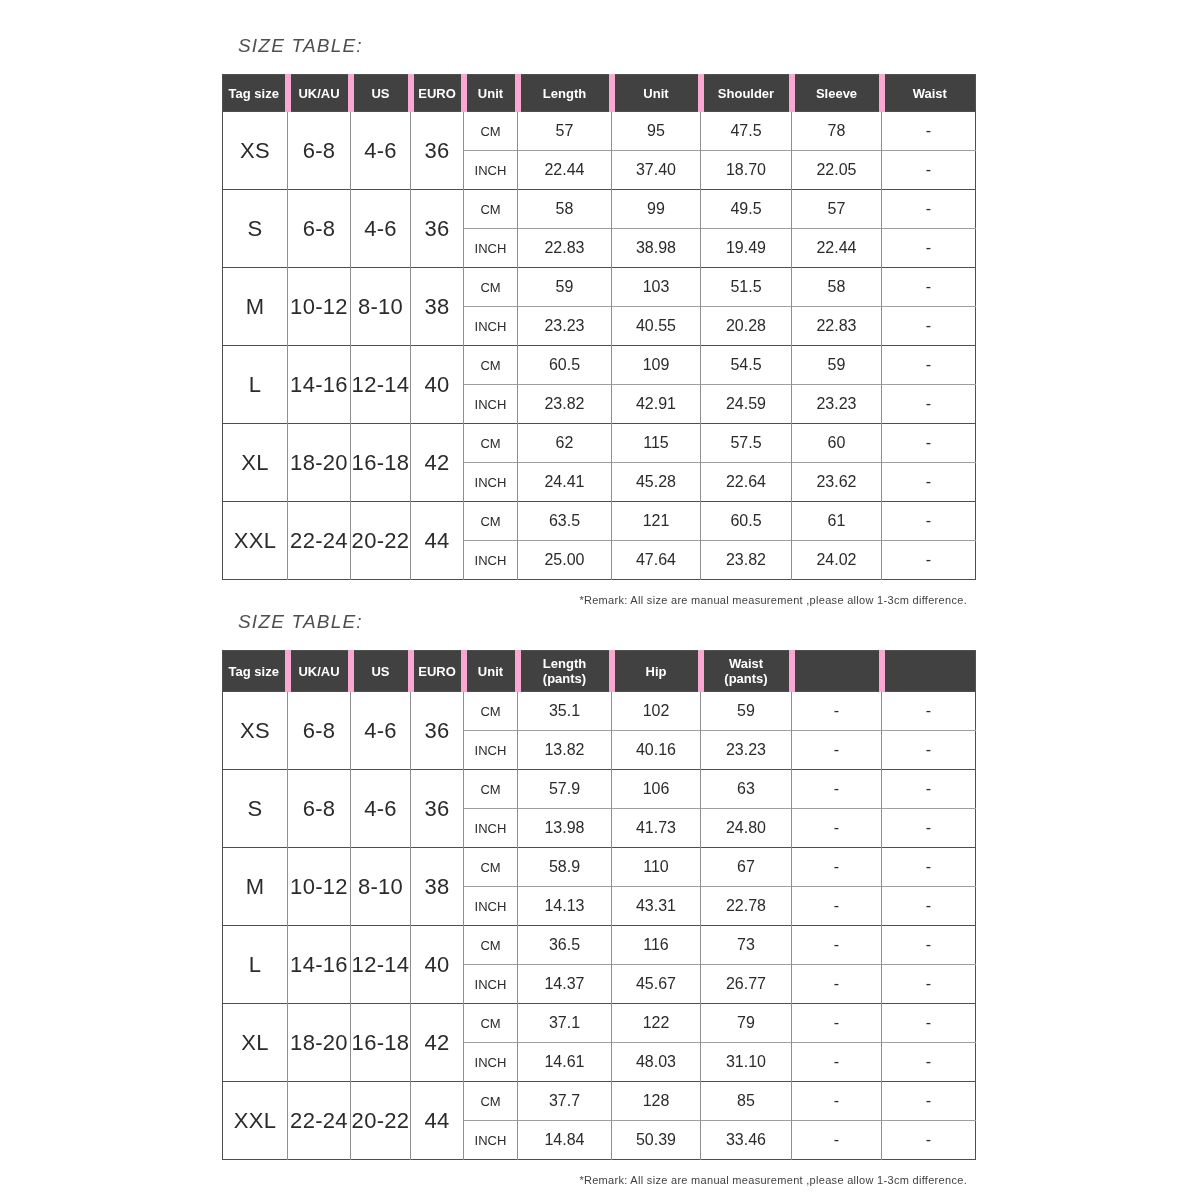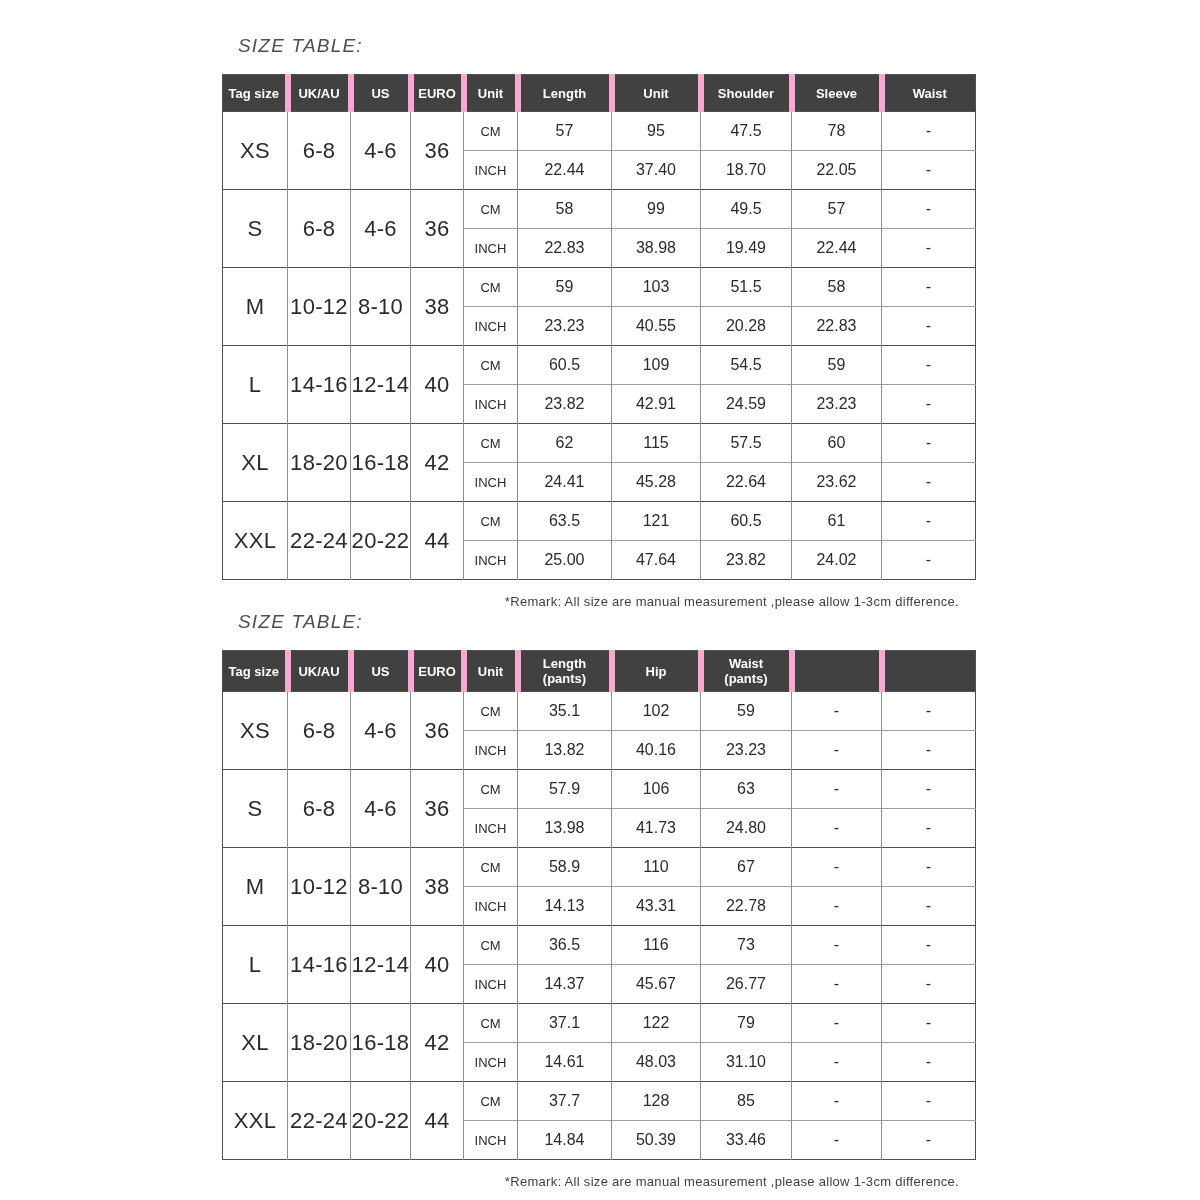--- a/index.html
+++ b/index.html
@@ -36,21 +36,21 @@
     border-left:1px solid var(--border-mid);color:var(--text-dark);
     background:#ffffff;
   }
   table.size-table td.tag-col{border-left:none;}
   table.size-table tr.group-start td{border-top:1px solid var(--border-dark);}
   table.size-table tr.unit-row-2 td{border-top:1px solid var(--border-light);}
   td.size-cell{font-size:22px;letter-spacing:0.3px;}
   td.unit-cell{font-size:13px;font-weight:normal;}
   td.value-cell{font-size:16px;}
   .remark{
-    margin:14px 16px 0;text-align:right;font-size:13px;
+    margin:14px 8px 0;text-align:right;font-size:11px;
     color:#3f3f3f;letter-spacing:0.3px;
   }
 </style>
 </head>
 <body>
 
 <div class="canvas">
 
   <section class="table-block" id="block-0" style="top:22px;">
     <h2 class="block-title">SIZE TABLE:</h2>

